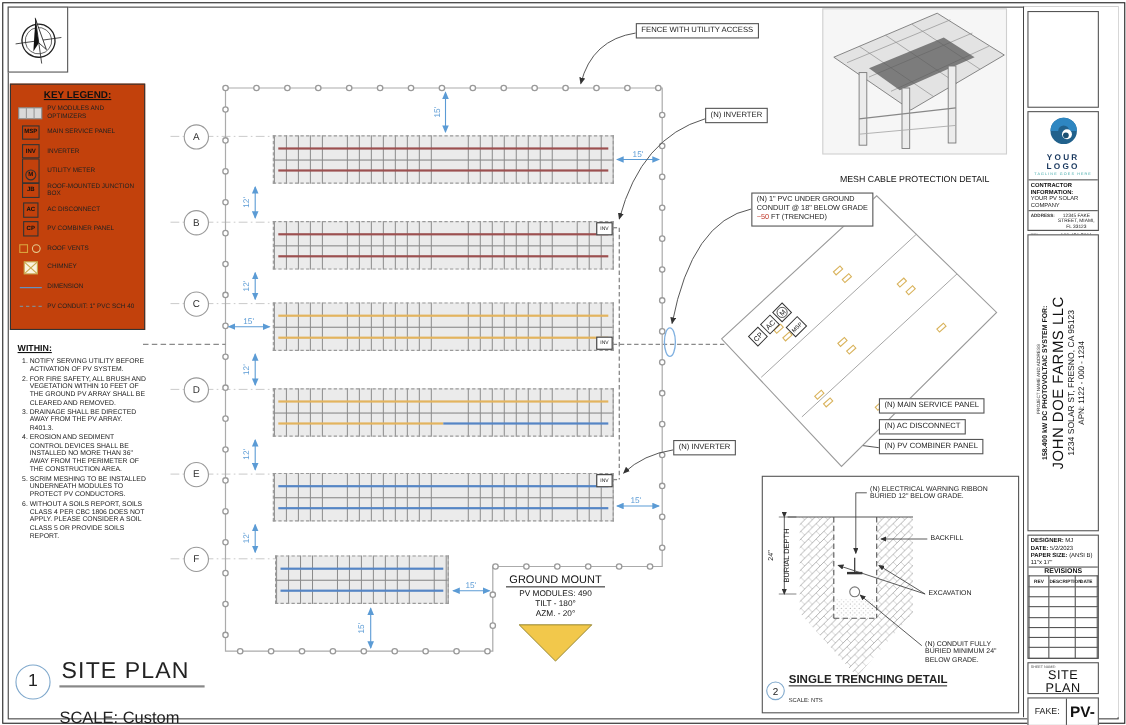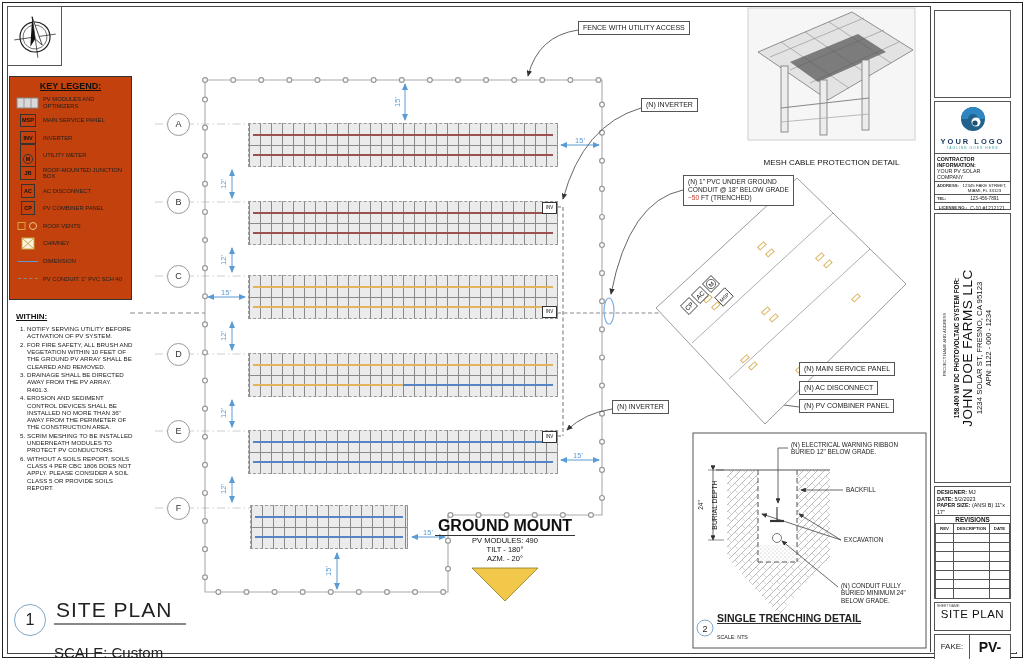--- a/index.html
+++ b/index.html
@@ -23,24 +23,24 @@
   .legend{position:absolute;left:9px;top:76px;width:121px;height:222px;border:1.5px solid #333;background:#c2410c;z-index:5;}
   .legend h3{margin:4px 0 3px 0;text-align:center;font-size:9px;text-decoration:underline;color:#111;}
   .li-row{display:flex;align-items:center;height:17.6px;padding:0 3px;}
   .li-sym{width:30px;display:flex;justify-content:center;align-items:center;}
   .li-lab{flex:1;font-size:5.8px;line-height:6.4px;color:#222;}
   .notes{position:absolute;left:16px;top:312px;width:118px;z-index:5;}
   .notes h3{margin:0 0 4px 0;font-size:8px;text-decoration:underline;color:#111;}
   .notes ol{margin:0;padding-left:11px;font-size:6.2px;line-height:7.2px;color:#222;}
   .notes li{margin-bottom:1.5px;}
   .gm{position:absolute;left:432px;top:517px;width:146px;text-align:center;z-index:5;color:#111;}
-  .gm .t{font-size:16px;font-weight:bold;border-bottom:1.2px solid #333;display:inline-block;padding:0 3px;text-align:right;}
+  .gm .t{font-size:10px;font-weight:normal;border-bottom:1.2px solid #333;display:inline-block;padding:0 3px;text-align:right;}
   .gm .l{font-size:7.5px;line-height:9px;}
   .tblock{position:absolute;left:931px;top:6px;width:86px;height:646px;background:#fff;z-index:5;}
-  .tbox{position:absolute;left:3px;width:77px;border:1px solid #555;background:#fff;box-sizing:border-box;}
+  .tbox{position:absolute;left:3px;width:65px;border:1px solid #555;background:#fff;box-sizing:border-box;}
   .small-cap{font-size:4.2px;color:#333;}
   .meta-line{font-size:5.4px;line-height:6.6px;padding:0 2px;color:#111;}
   .rev-table{width:100%;border-collapse:collapse;table-layout:fixed;}
   .rev-table th,.rev-table td{border:1px solid #555;font-size:4.3px;height:8.3px;padding:0;text-align:center;color:#222;}
   .sheet-title{position:absolute;left:14px;top:598px;z-index:5;}
   .trench-lab{position:absolute;font-size:6.3px;line-height:7.4px;color:#222;z-index:6;}
 </style>
 </head>
 <body>
 

